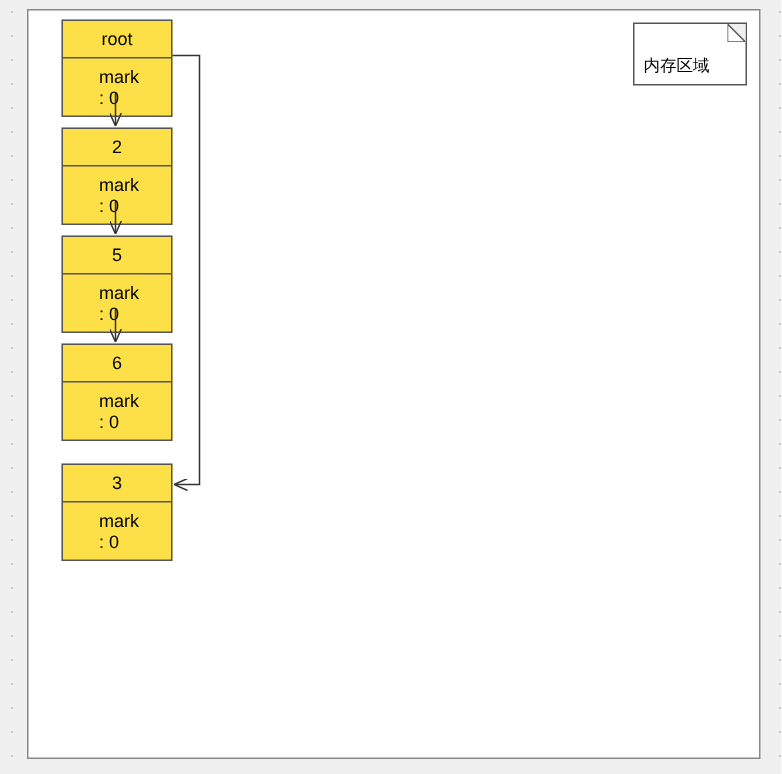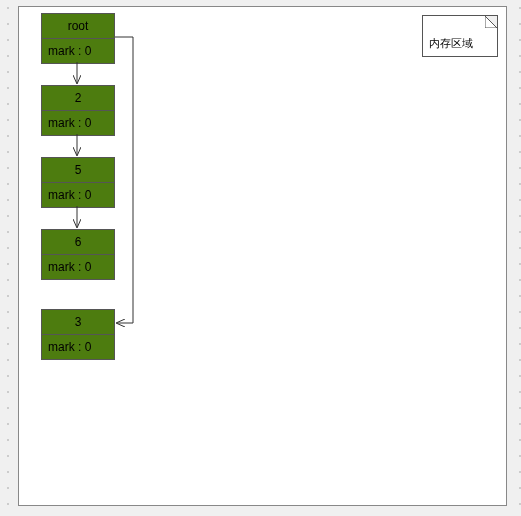--- a/index.html
+++ b/index.html
@@ -20,29 +20,29 @@
     top: 6px;
     width: 487px;
     height: 498px;
     background: #fff;
     border: 1px solid #888;
   }
   .node {
     position: absolute;
     width: 72px;
     border: 1px solid #555;
-    background: #4d7c0f;
+    background: #fde047;
   }
   .node .title {
     text-align: center;
     padding: 5px 0;
     border-bottom: 1px solid #555;
   }
   .node .attr {
-    padding: 5px 6px;
+    padding: 5px 24px;
   }
   .note {
     position: absolute;
     right: 8px;
     top: 8px;
     width: 76px;
     height: 42px;
     background: #fff;
     border: 1px solid #555;
     padding: 20px 6px;

